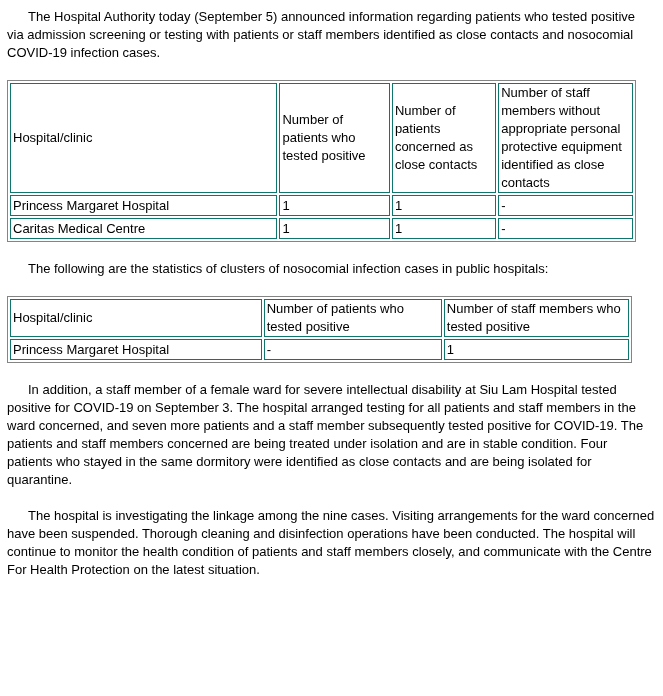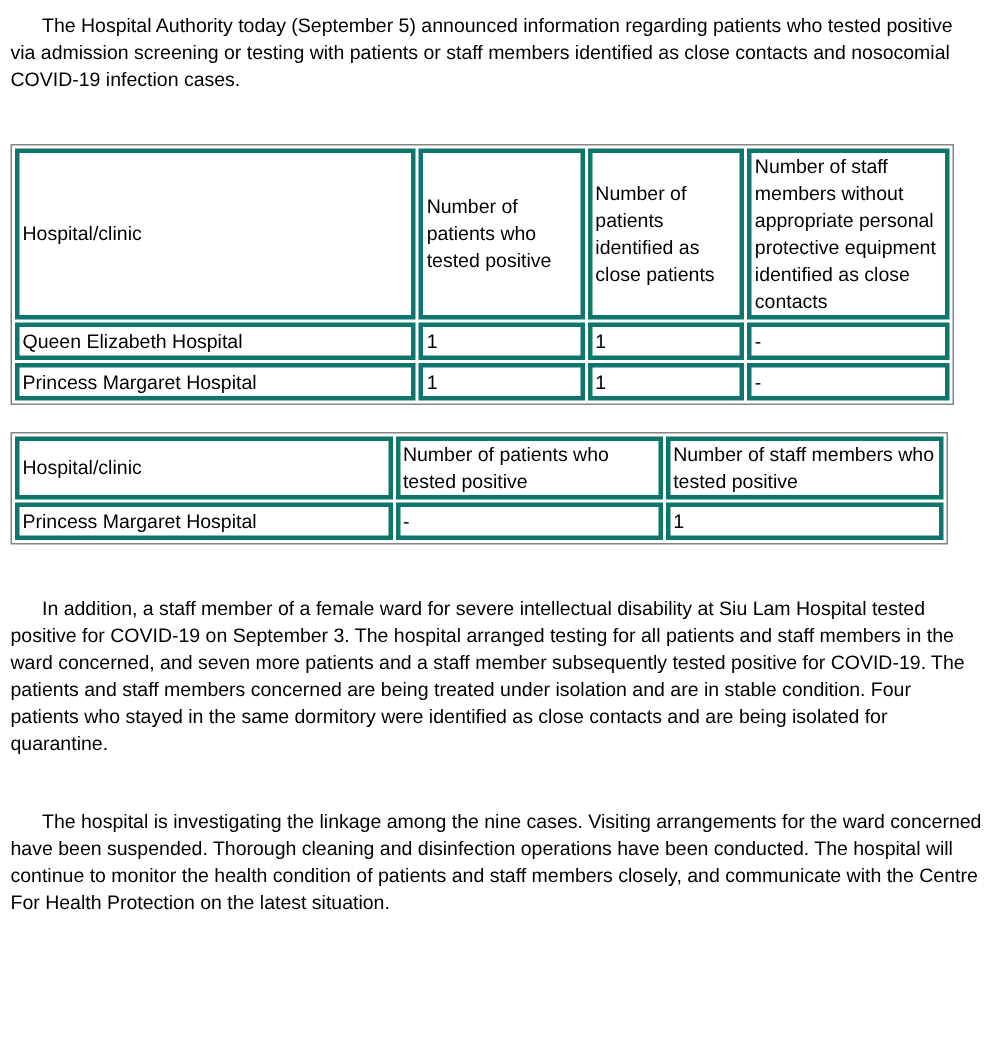--- a/index.html
+++ b/index.html
@@ -13,35 +13,35 @@
     overflow: hidden;
     font-family: "Liberation Sans", sans-serif;
     font-size: 13px;
     line-height: 18px;
     color: #000000;
   }
   .doc {
     padding: 8px 8px 0 7px;
   }
   p.para {
-    margin: 34px 0;
+    margin: 18px 0;
     text-indent: 21px;
   }
   p.para:first-child {
     margin-top: 0;
   }
   table.datatable {
     border-collapse: separate;
     border-spacing: 2px;
     border: 1px solid #848484;
     table-layout: fixed;
     margin: 18px 0;
   }
   table.datatable td {
-    border: 3px solid #0f766e;
+    border: 1px solid #0f766e;
     padding: 0 2px;
     vertical-align: middle;
     text-align: left;
     font-weight: normal;
     line-height: 18px;
     word-wrap: break-word;
   }
   table.t1 { width: 629px; }
   table.t1 col.c1 { width: 264px; }
   table.t1 col.c2 { width: 109px; }
@@ -67,38 +67,39 @@
     <colgroup>
       <col class="c1">
         <col class="c2">
         <col class="c3">
         <col class="c4">
     </colgroup>
     <tbody>
       <tr class="header-row">
         <td>Hospital/clinic</td>
         <td>Number of patients who tested positive</td>
-        <td>Number of patients identified as close patients</td>
+        <td>Number of patients concerned as close contacts</td>
         <td>Number of staff members without appropriate personal protective equipment identified as close contacts</td>
-      </tr>
-      <tr class="data-row">
-        <td>Queen Elizabeth Hospital</td>
-        <td>1</td>
-        <td>1</td>
-        <td>-</td>
       </tr>
       <tr class="data-row">
         <td>Princess Margaret Hospital</td>
         <td>1</td>
         <td>1</td>
         <td>-</td>
       </tr>
+      <tr class="data-row">
+        <td>Caritas Medical Centre</td>
+        <td>1</td>
+        <td>1</td>
+        <td>-</td>
+      </tr>
     </tbody>
   </table>
 
+  <p class="para">The following are the statistics of clusters of nosocomial infection cases in public hospitals:</p>
 
   <table class="datatable t2">
     <colgroup>
       <col class="c1">
         <col class="c2">
         <col class="c3">
     </colgroup>
     <tbody>
       <tr class="header-row">
         <td>Hospital/clinic</td>

